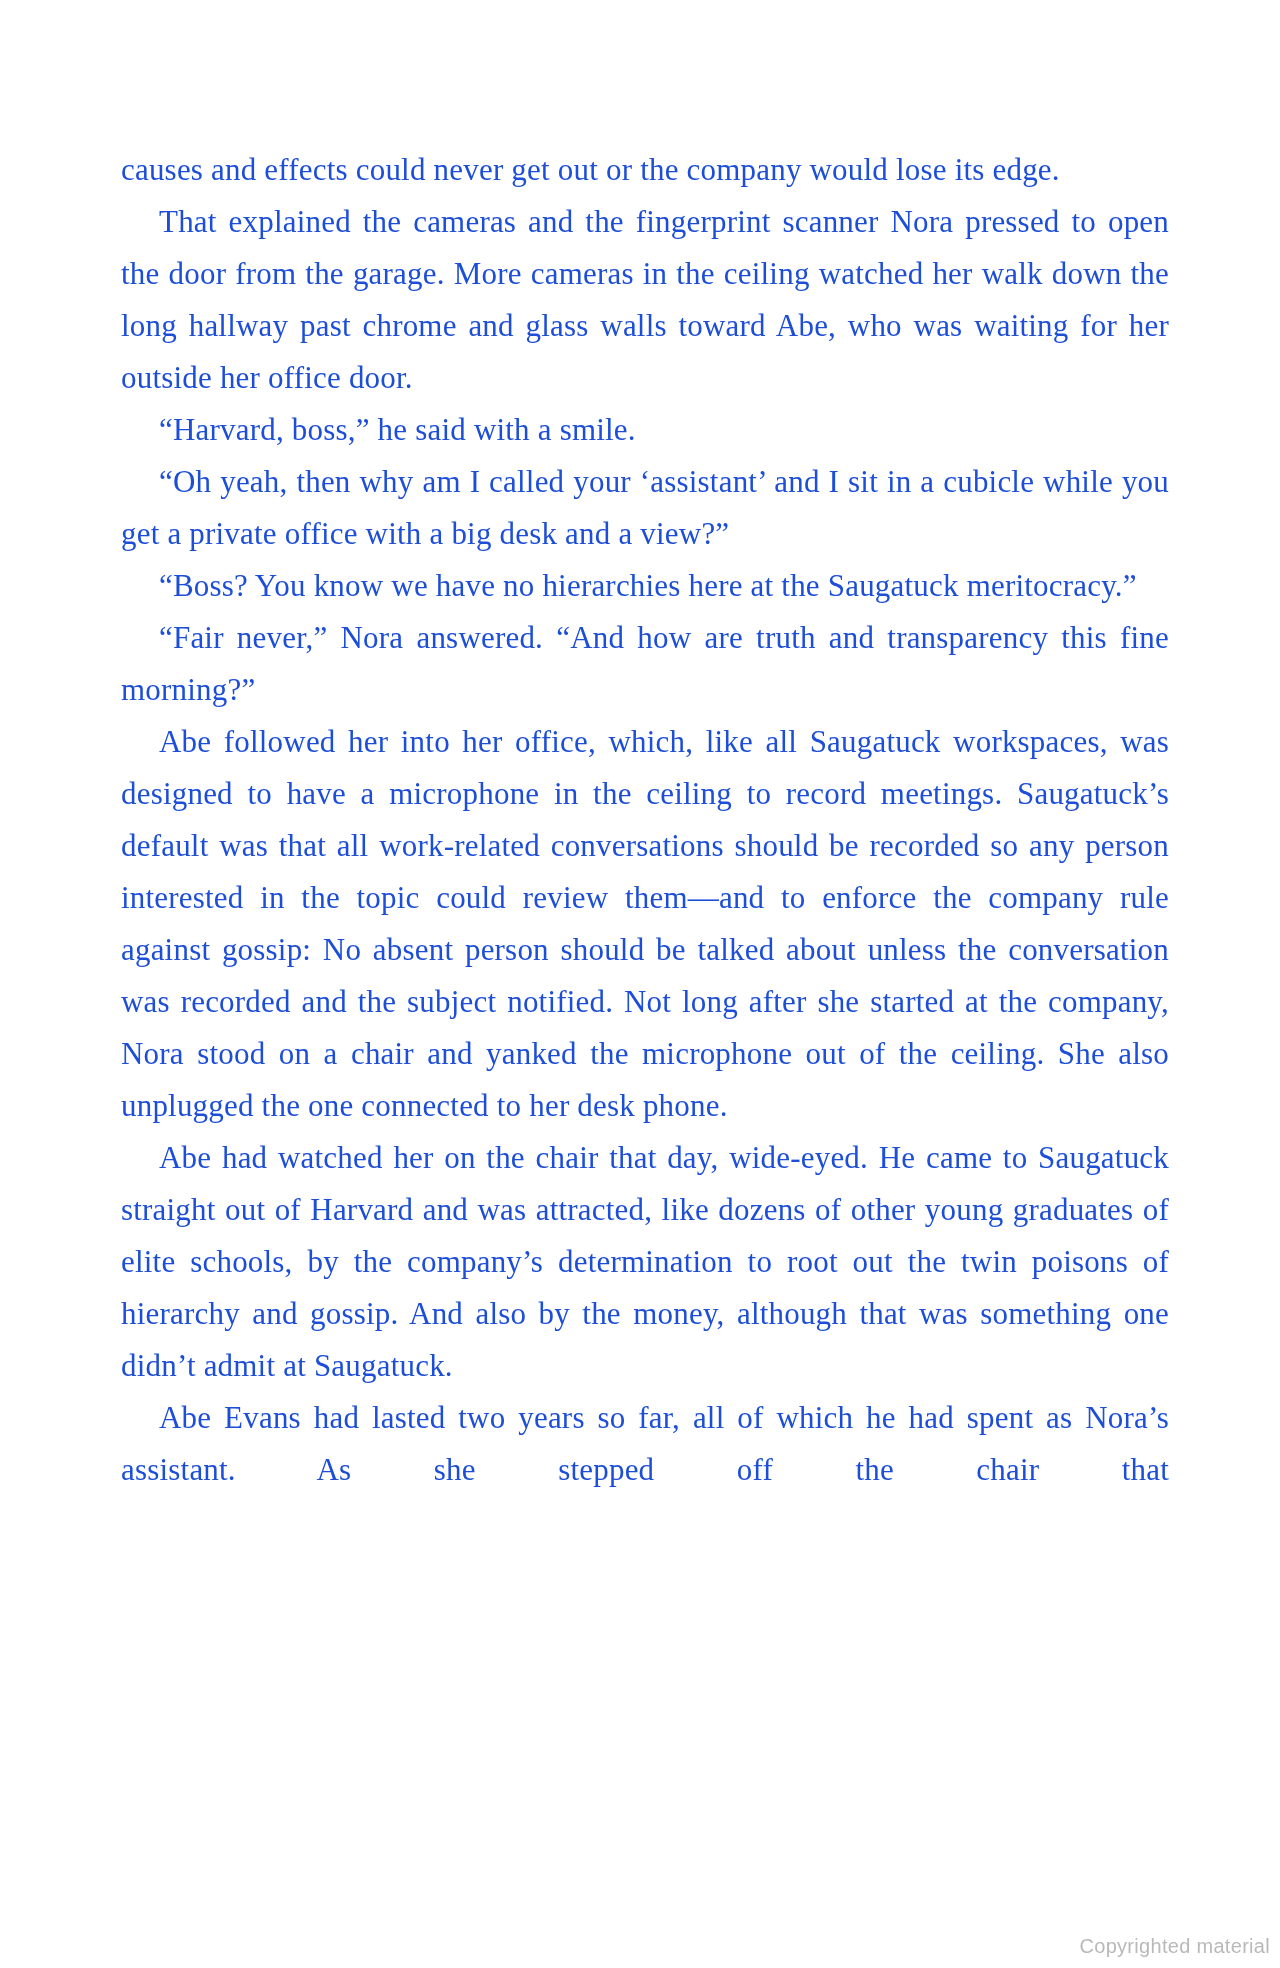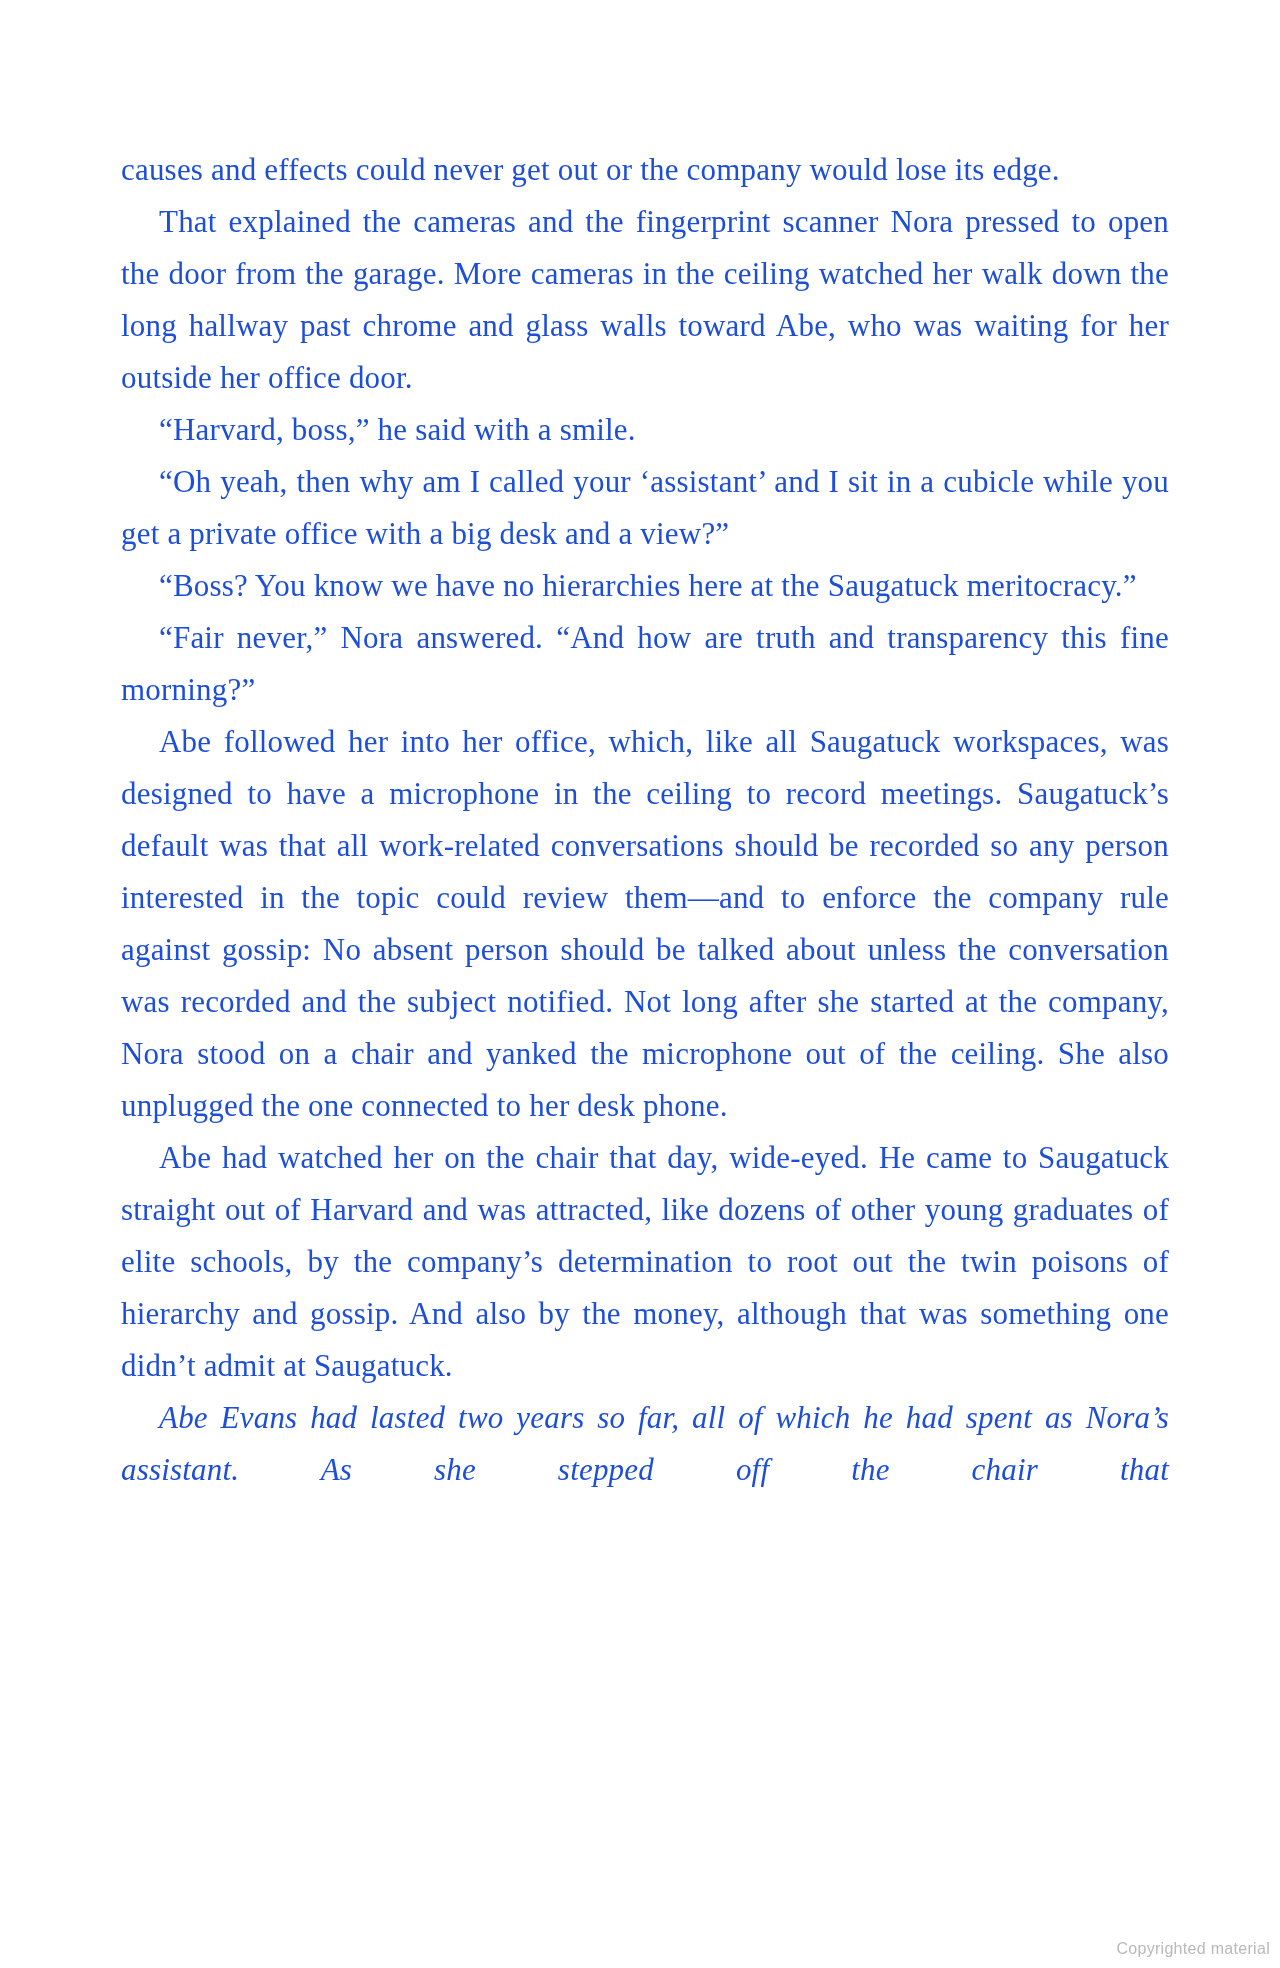--- a/index.html
+++ b/index.html
@@ -33,28 +33,27 @@
   }
   .text-block p {
     margin: 0;
     padding: 0;
   }
   .text-block p.indent {
     text-indent: 38px;
   }
   .text-block p.continues {
     text-align-last: justify;
-    font-style: italic;
   }
   .copyright {
     position: absolute;
     right: 10px;
     bottom: 10px;
     font-family: "Liberation Sans", sans-serif;
-    font-size: 16px;
+    font-size: 20px;
     color: #b9b9b9;
     letter-spacing: 0.3px;
   }
 </style>
 </head>
 <body>
 
 <div class="book-page">
   <div class="text-block">
     <p class="para">causes and effects could never get out or the company would lose its edge.</p>

